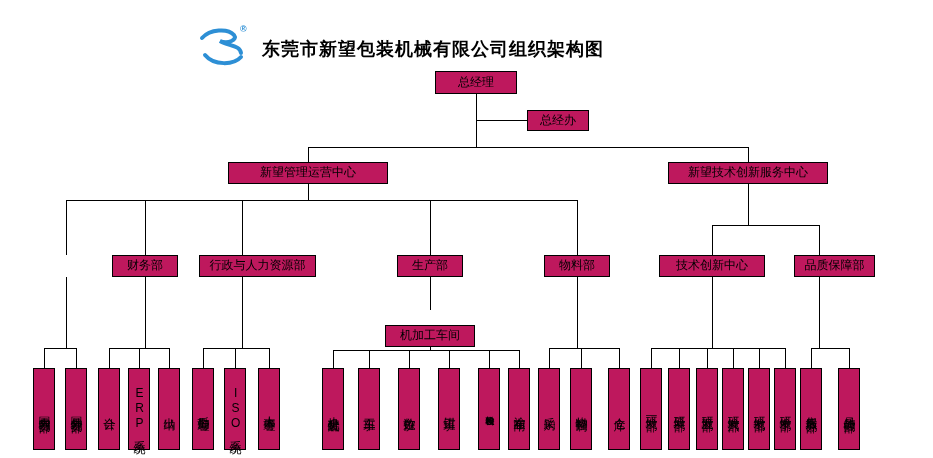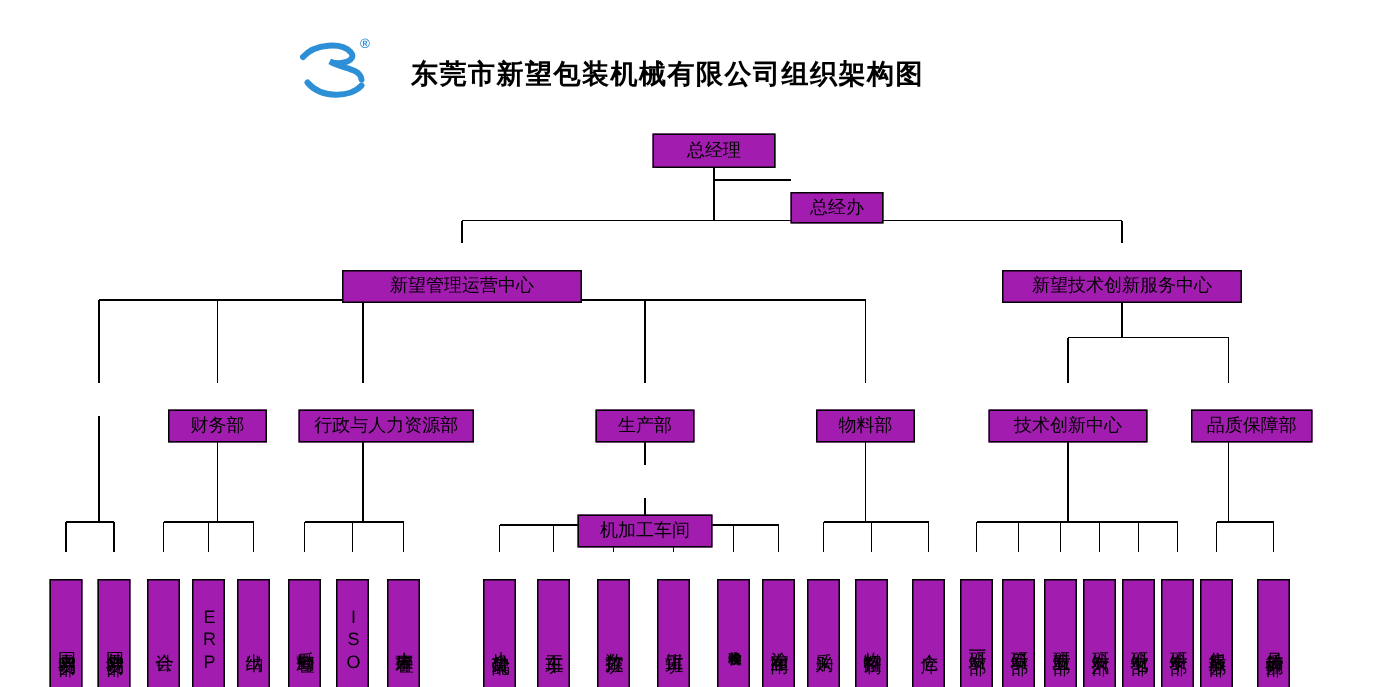--- a/index.html
+++ b/index.html
@@ -9,39 +9,38 @@
     width:933px; height:458px;
     background:#ffffff;
     font-family:"Liberation Sans", sans-serif;
     color:#000;
     overflow:hidden;
   }
   .lines { position:absolute; left:0; top:0; }
   .box {
     position:absolute;
     border:1px solid #000;
-    background:#a21caf;
+    background:#be185d;
     display:flex;
     align-items:center;
     justify-content:center;
     font-size:12px;
     line-height:1.1;
     white-space:nowrap;
     text-align:center;
-    margin-top:18px;
   }
   .v {
     writing-mode:vertical-rl;
     text-orientation:upright;
     letter-spacing:1px;
   }
   .v.small { font-size:9px; letter-spacing:0; }
   .title {
     position:absolute;
-    left:274px; top:37px;
+    left:262px; top:37px;
     font-size:18px;
     font-weight:bold;
     letter-spacing:1px;
     font-family:Liberation Mono, monospace;
   }
   .logo { position:absolute; left:196px; top:26px; }
   .reg {
     position:absolute; left:240px; top:24px;
     font-size:9px; color:#2d8fd5; font-weight:bold;
   }

